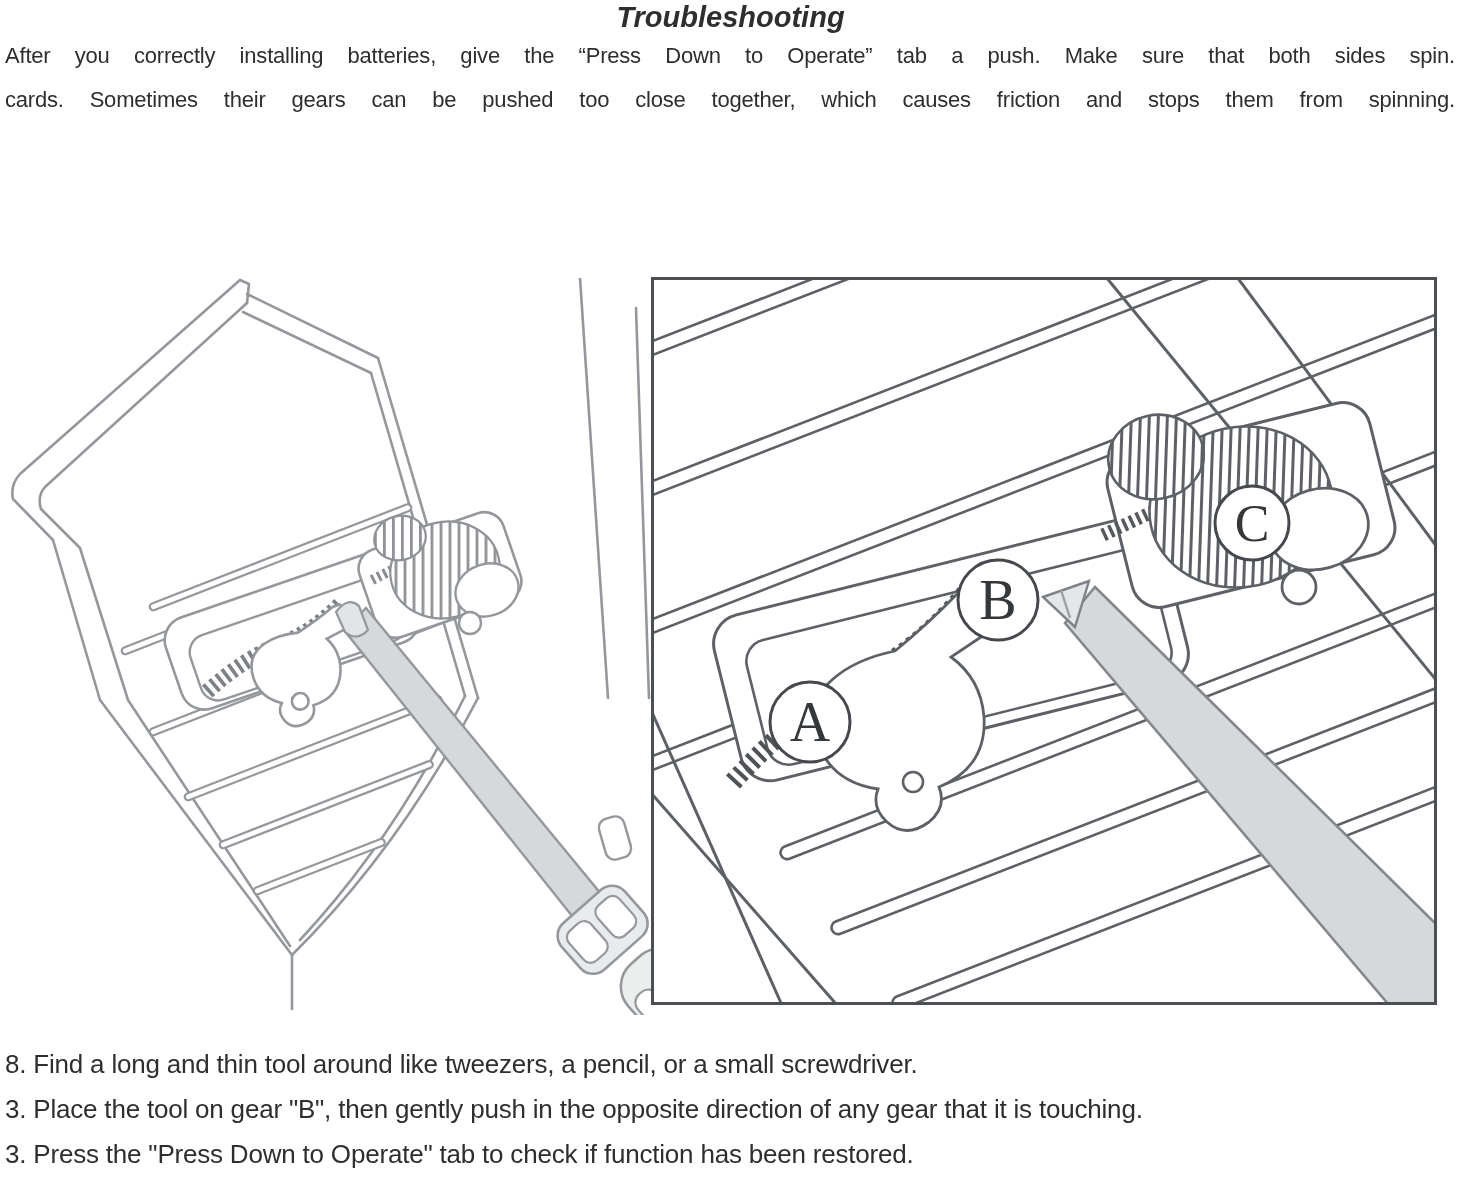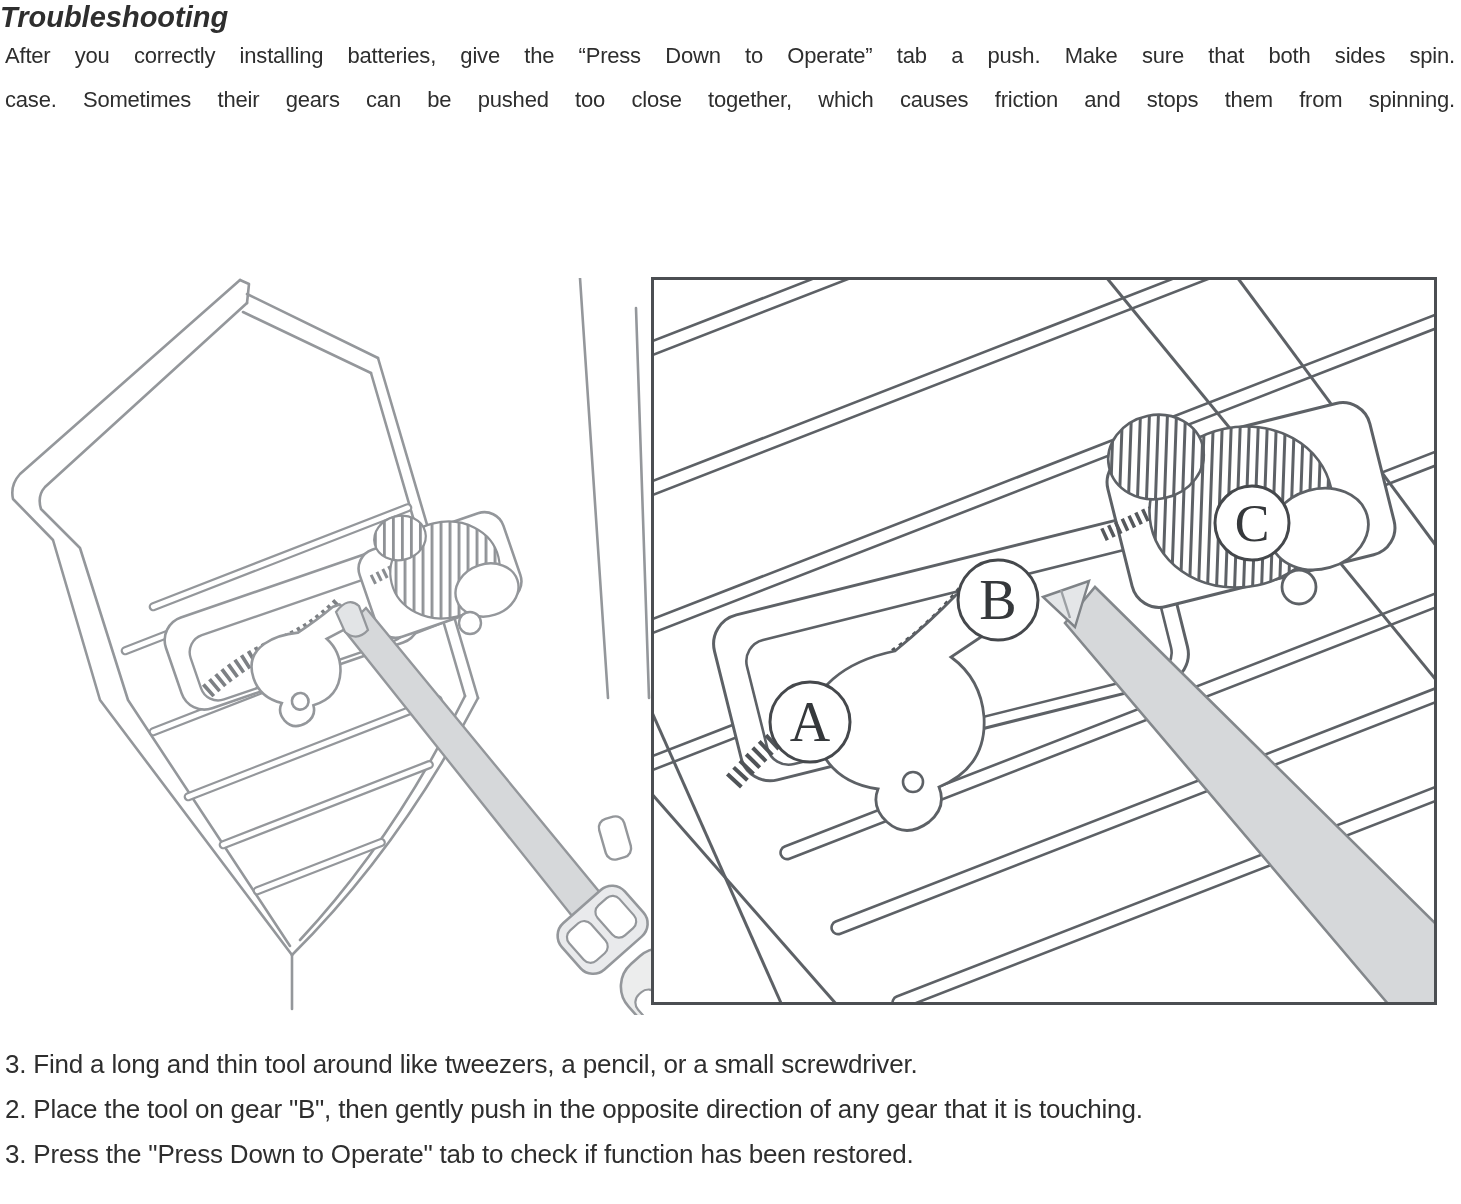--- a/index.html
+++ b/index.html
@@ -1,18 +1,18 @@
 <!DOCTYPE html>
 <html><head>
 <meta charset="utf-8">
 <style>
   html,body{margin:0;padding:0;background:#ffffff;}
   .page{position:relative;width:1461px;height:1204px;background:#fff;overflow:hidden;
         font-family:"Liberation Sans","DejaVu Sans",sans-serif;color:#2e2e2e;}
-  .title{position:absolute;top:1px;left:0;width:100%;text-align:left;
+  .title{position:absolute;top:1px;left:0;width:100%;text-align:center;
          font-size:29px;font-weight:bold;font-style:italic;letter-spacing:0px;}
   .intro{position:absolute;top:34px;left:5px;right:6px;font-size:22px;letter-spacing:-0.2px;}
   .intro .line{height:43.6px;line-height:43.6px;text-align:justify;text-align-last:justify;
                white-space:nowrap;overflow:visible;}
   .figure-wrap{position:absolute;left:0;top:270px;width:1461px;height:745px;}
   .fig-left{position:absolute;left:0;top:8px;}
   .fig-right{position:absolute;left:651px;top:7px;}
   .instructions{position:absolute;top:1042px;left:5px;right:6px;font-size:26px;letter-spacing:-0.2px;}
   .instructions .iline{height:45px;line-height:45px;white-space:nowrap;}
   svg{display:block;}
@@ -20,21 +20,21 @@
 </style>
 </head>
 <body>
 
 <div class="page">
 
   <div class="title">Troubleshooting</div>
 
   <div class="intro">
     <div class="line">After you correctly installing batteries, give the “Press Down to Operate” tab a push. Make sure that both sides spin.</div>
-    <div class="line">case. Sometimes their gears can be pushed too close together, which causes friction and stops them from spinning.</div>
+    <div class="line">cards. Sometimes their gears can be pushed too close together, which causes friction and stops them from spinning.</div>
   </div>
 
   <div class="figure-wrap">
 
     <svg class="fig-left" width="660" height="737" viewBox="0 0 660 737">
       <defs>
         <pattern id="stripeL" width="9" height="9" patternUnits="userSpaceOnUse" patternTransform="rotate(14)">
           <rect width="9" height="9" fill="#ffffff"></rect>
           <rect x="2" width="2.8" height="9" fill="#8f9296"></rect>
         </pattern>
@@ -219,18 +219,18 @@
           <circle cx="601" cy="246" r="37" fill="#ffffff" stroke="#45484c" stroke-width="3"></circle>
           <text class="gear-letter" x="601" y="264" font-size="52" text-anchor="middle">C</text>
         </g>
       </g>
 
       <rect x="1.5" y="1.5" width="783" height="725" fill="none" stroke="#4b4e52" stroke-width="3"></rect>
     </svg>
   </div>
 
   <div class="instructions">
-    <div class="iline">3. Find a long and thin tool around like tweezers, a pencil, or a small screwdriver.</div>
-    <div class="iline">2. Place the tool on gear "B", then gently push in the opposite direction of any gear that it is touching.</div>
+    <div class="iline">8. Find a long and thin tool around like tweezers, a pencil, or a small screwdriver.</div>
+    <div class="iline">3. Place the tool on gear "B", then gently push in the opposite direction of any gear that it is touching.</div>
     <div class="iline">3. Press the "Press Down to Operate" tab to check if function has been restored.</div>
   </div>
 
 </div>
 
 </body></html>

